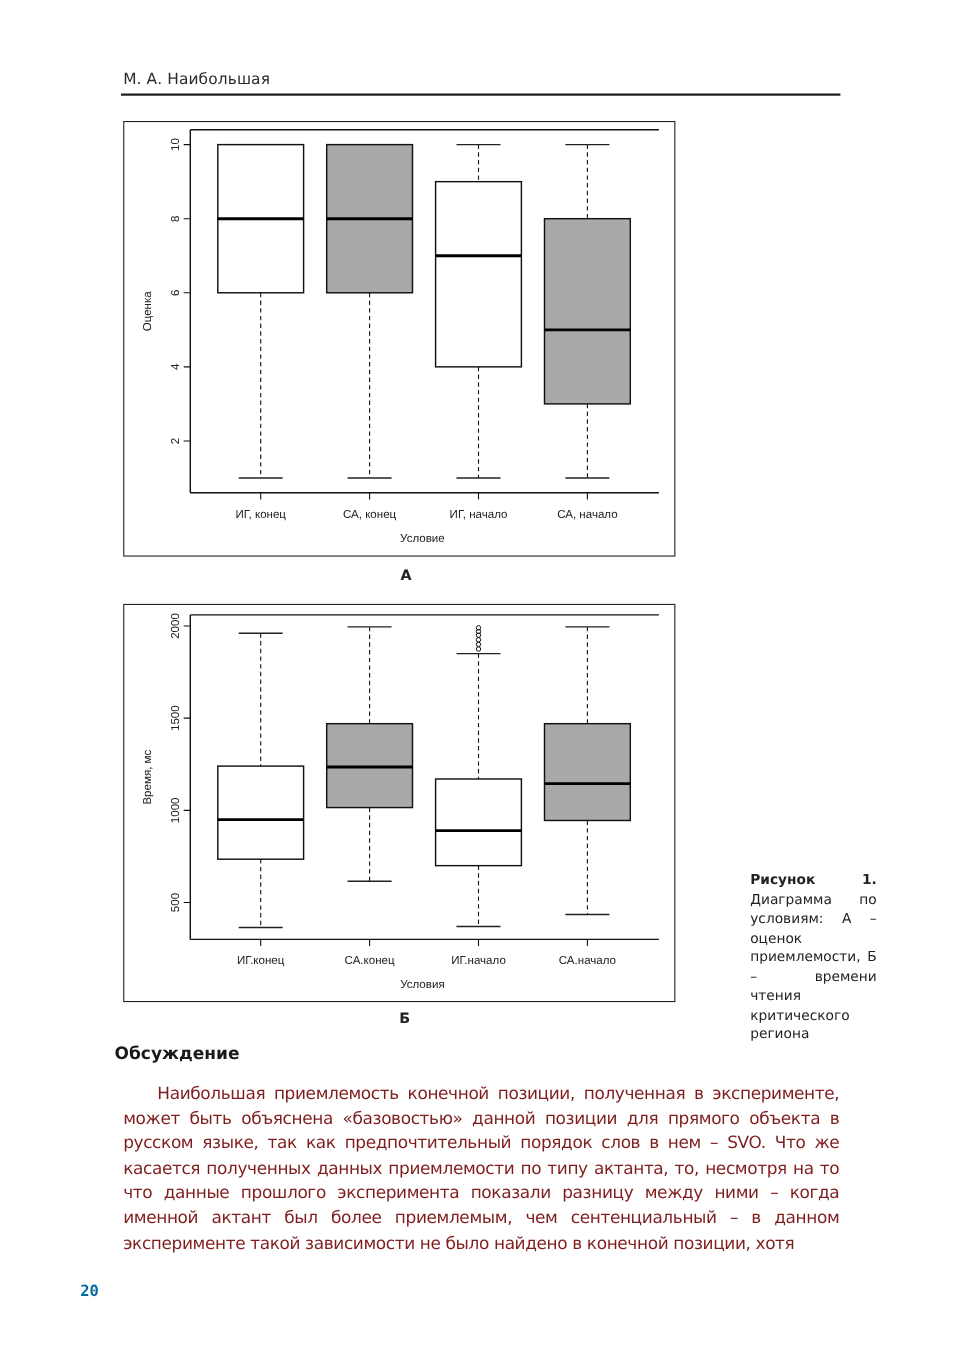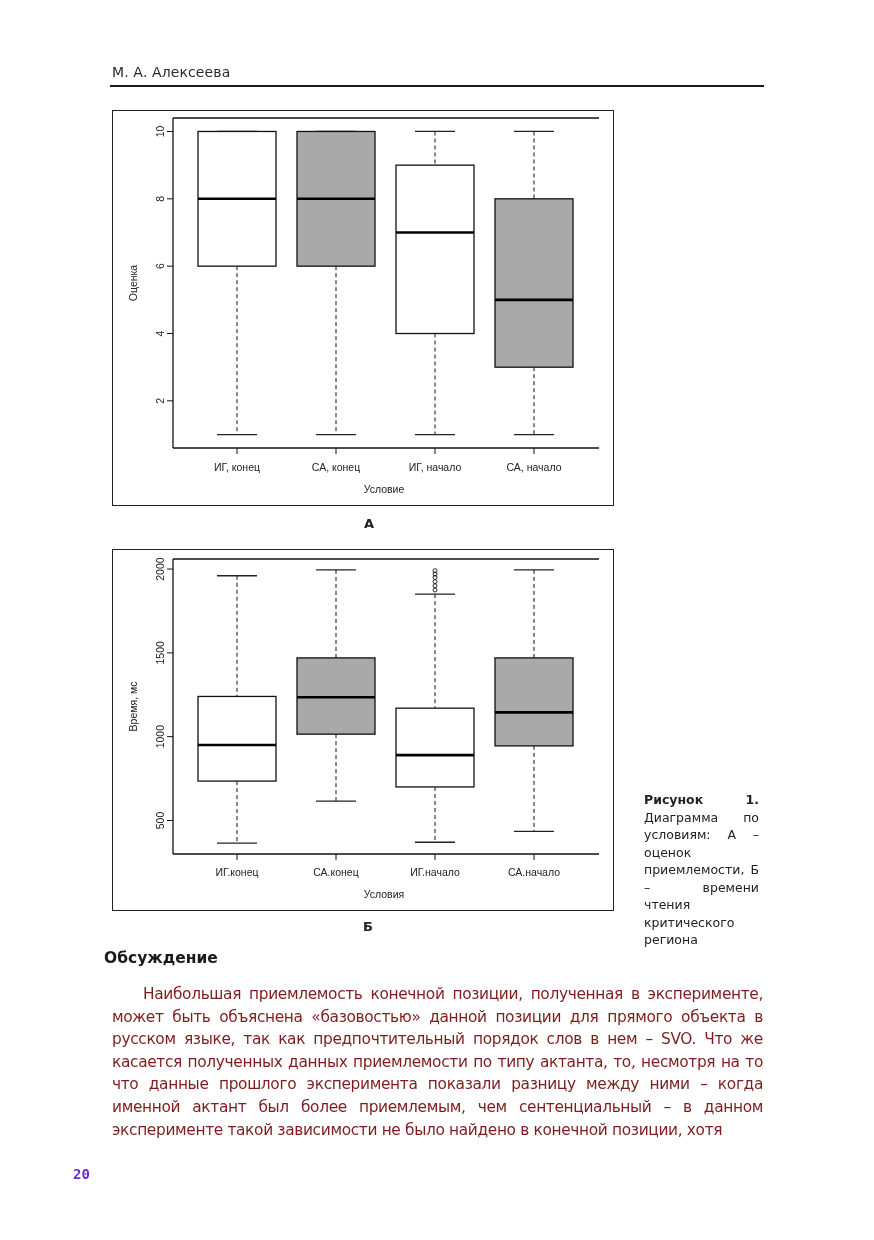--- a/index.html
+++ b/index.html
@@ -6,32 +6,32 @@
   body { width: 874px; height: 1240px; position: relative; overflow: hidden; color: #1a1a1a; }
   .running-head { position: absolute; left: 112px; top: 64px; font-family: "DejaVu Sans", sans-serif; font-size: 14px; color: #2a2a2a; letter-spacing: 0.1px; }
   .head-rule { position: absolute; left: 110px; top: 85px; width: 654px; height: 2px; background: #1a1a1a; }
   .fig-frame { position: absolute; left: 112px; width: 502px; border: 1px solid #222; box-sizing: border-box; background: #fff; }
   #frameA { top: 110px; height: 396px; }
   #frameB { top: 549px; height: 362px; }
   svg.chart { position: absolute; left: 0; top: 0; }
   .panel-label { position: absolute; font-family: "DejaVu Sans", sans-serif; font-weight: bold; font-size: 13px; color: #222; }
   #labelA { left: 364px; top: 516px; }
   #labelB { left: 363px; top: 919px; }
-  .caption { position: absolute; left: 644px; top: 791px; width: 115px; font-family: "DejaVu Sans", sans-serif; font-size: 12.5px; line-height: 17.5px; color: #222; text-align: justify; }
+  .caption { position: absolute; left: 682px; top: 791px; width: 115px; font-family: "DejaVu Sans", sans-serif; font-size: 12.5px; line-height: 17.5px; color: #222; text-align: justify; }
   .caption b { font-weight: bold; }
   .section-title { position: absolute; left: 104px; top: 949px; font-family: "DejaVu Sans", sans-serif; font-weight: bold; font-size: 15.5px; color: #1a1a1a; }
   .body-text { position: absolute; left: 112px; top: 983px; width: 651px; font-family: "DejaVu Sans", sans-serif; font-size: 15.4px; line-height: 22.6px; color: #7f1d1d; text-align: justify; letter-spacing: -0.35px; }
   .body-text p { margin: 0; text-indent: 31px; }
-  .page-number { position: absolute; left: 73px; top: 1166px; font-family: "DejaVu Sans Mono", monospace; font-weight: bold; font-size: 14px; color: #6d28d9; }
+  .page-number { position: absolute; left: 73px; top: 1166px; font-family: "DejaVu Sans Mono", monospace; font-weight: bold; font-size: 14px; color: #0369a1; }
   .tick-text, .axis-title, .cat-text { font-family: "Liberation Sans", sans-serif; fill: #222; }
 </style>
 </head>
 <body>
 
-<div class="running-head">М. А. Алексеева</div>
+<div class="running-head">М. А. Наибольшая</div>
 <div class="head-rule"></div>
 
 <div class="fig-frame" id="frameA">
   <svg class="chart" id="chartA" width="502" height="396">
       <line x1="60" y1="7" x2="486" y2="7" stroke="#111" stroke-width="1.3"></line>
       <line x1="60" y1="7" x2="60" y2="337" stroke="#111" stroke-width="1.3"></line>
       <line x1="60" y1="337" x2="486" y2="337" stroke="#111" stroke-width="1.3"></line>
       <line x1="54" y1="289.8571428571429" x2="60" y2="289.8571428571429" stroke="#111" stroke-width="1"></line>
       <text x="47" y="289.8571428571429" font-size="10.5" text-anchor="middle" class="tick-text" transform="rotate(-90 47 289.8571428571429)" dominant-baseline="central">2</text>
       <line x1="54" y1="222.51020408163268" x2="60" y2="222.51020408163268" stroke="#111" stroke-width="1"></line>

